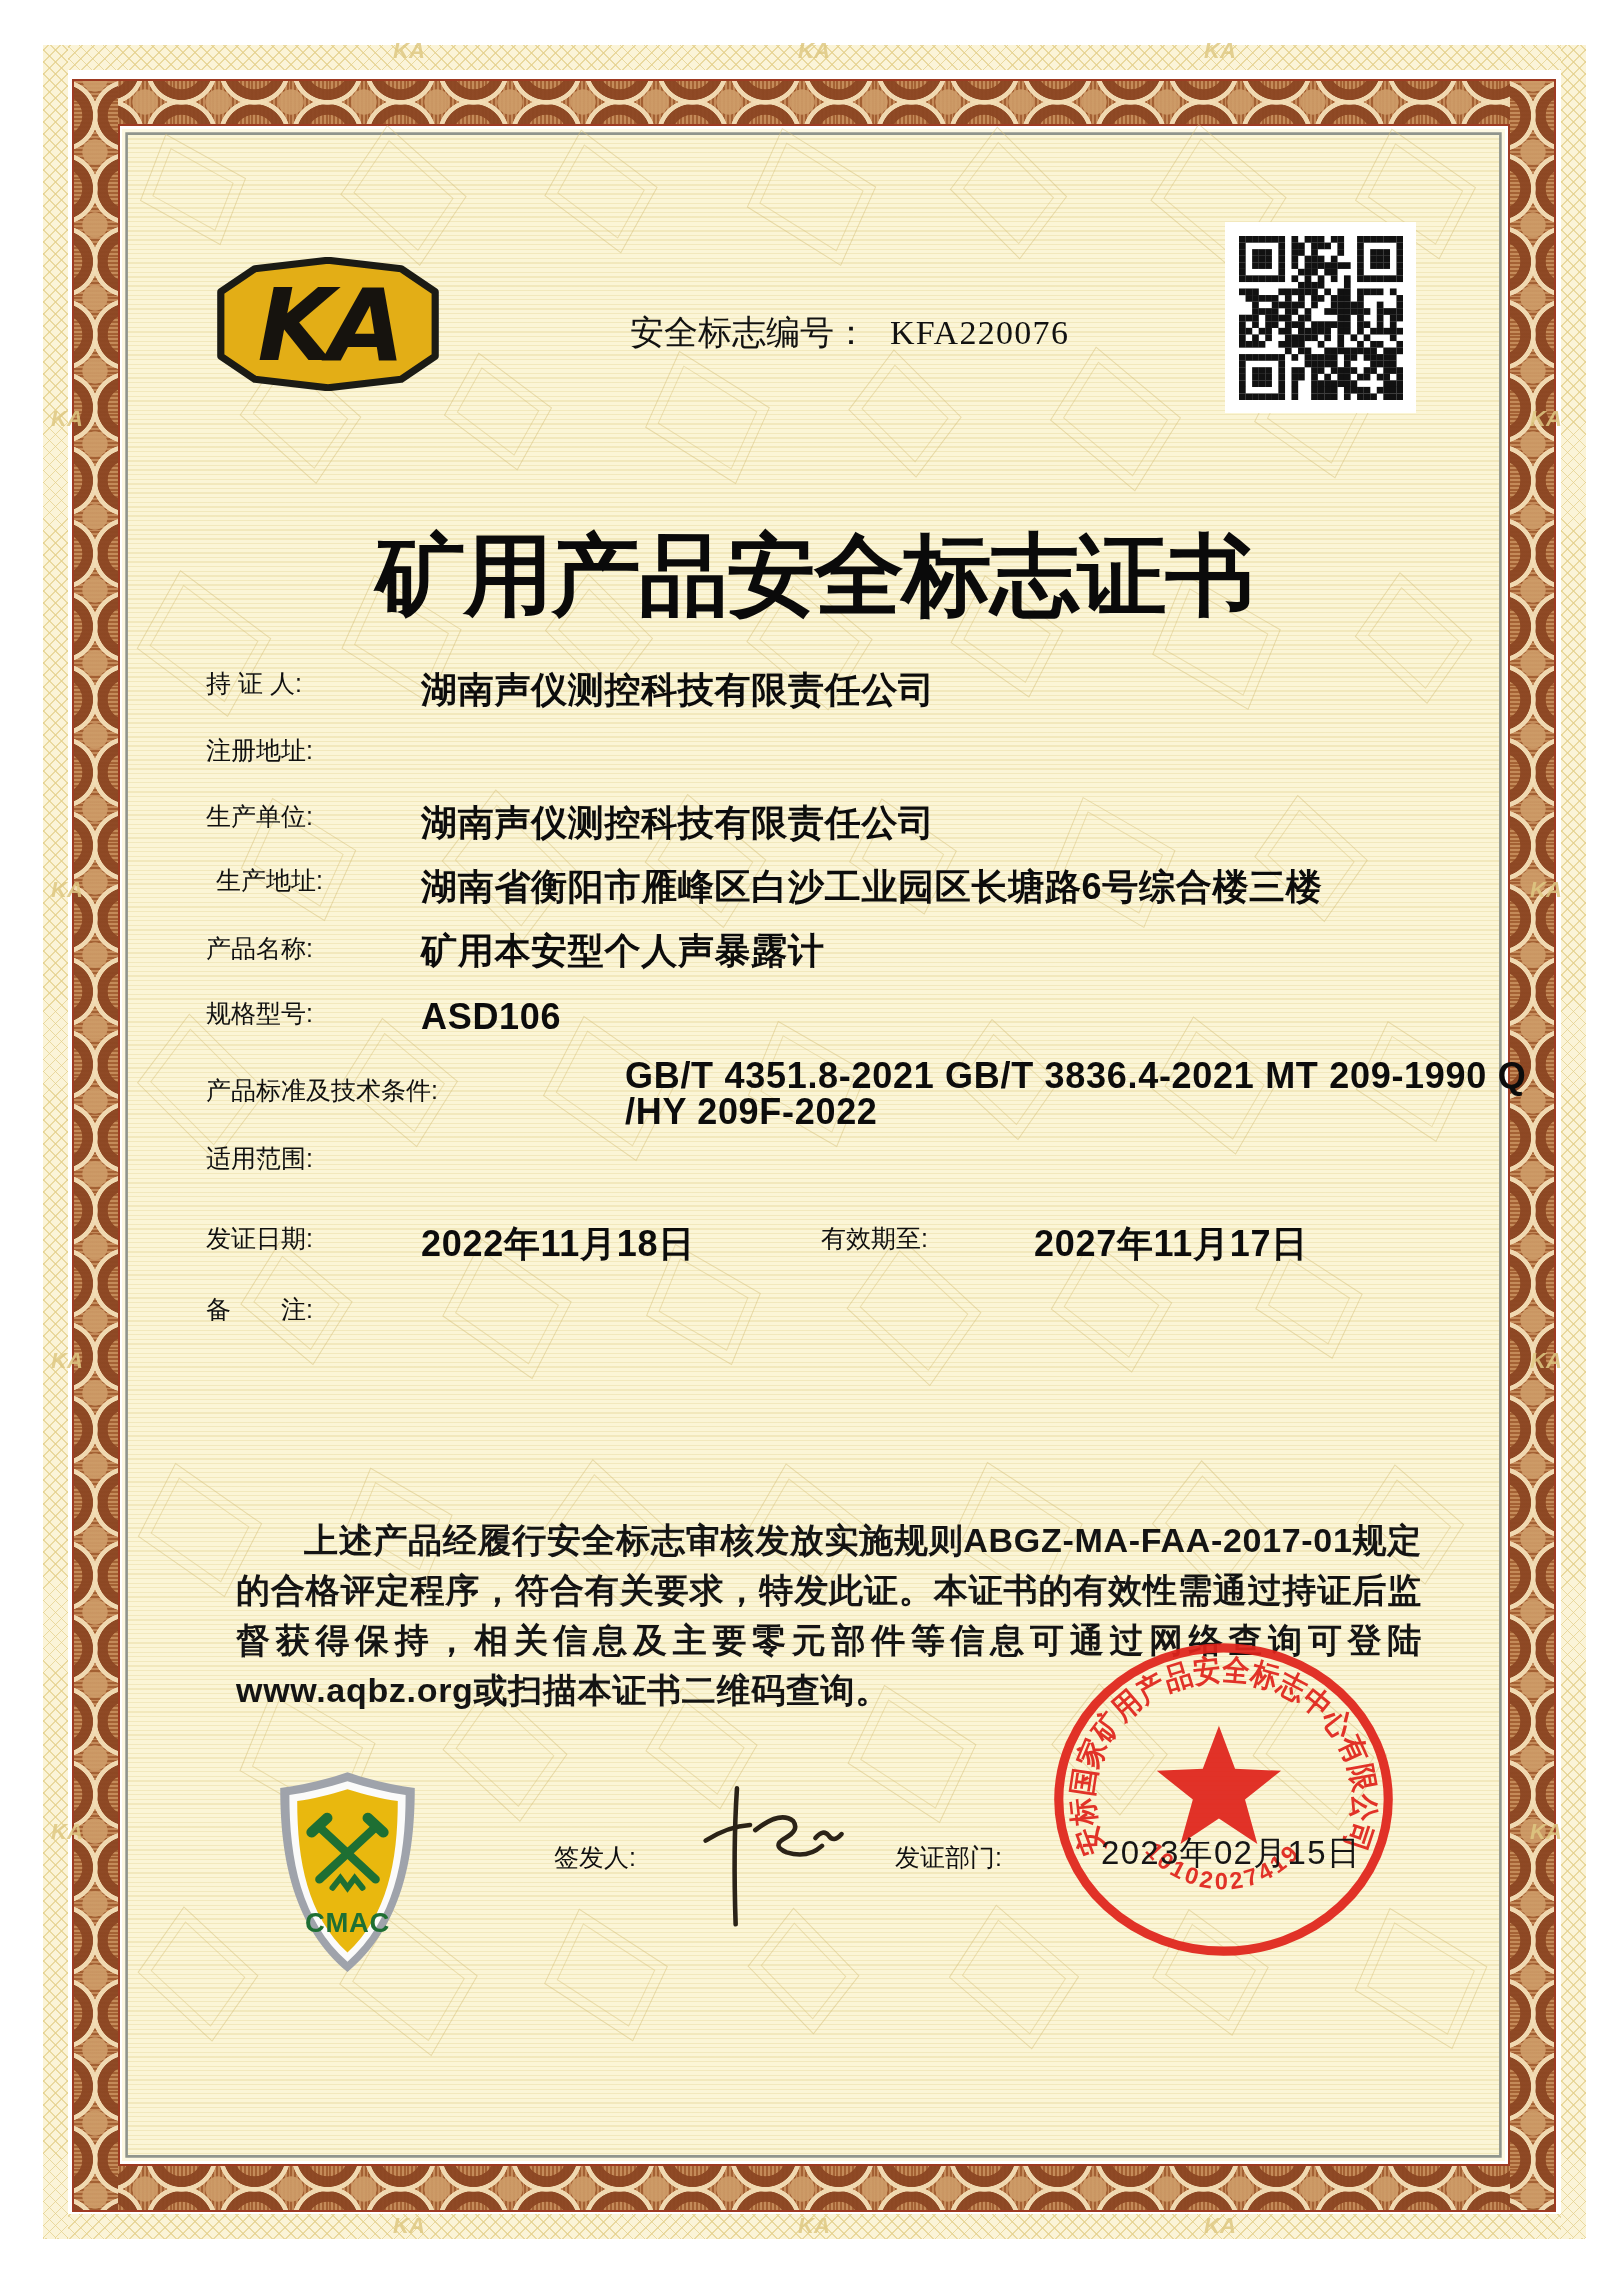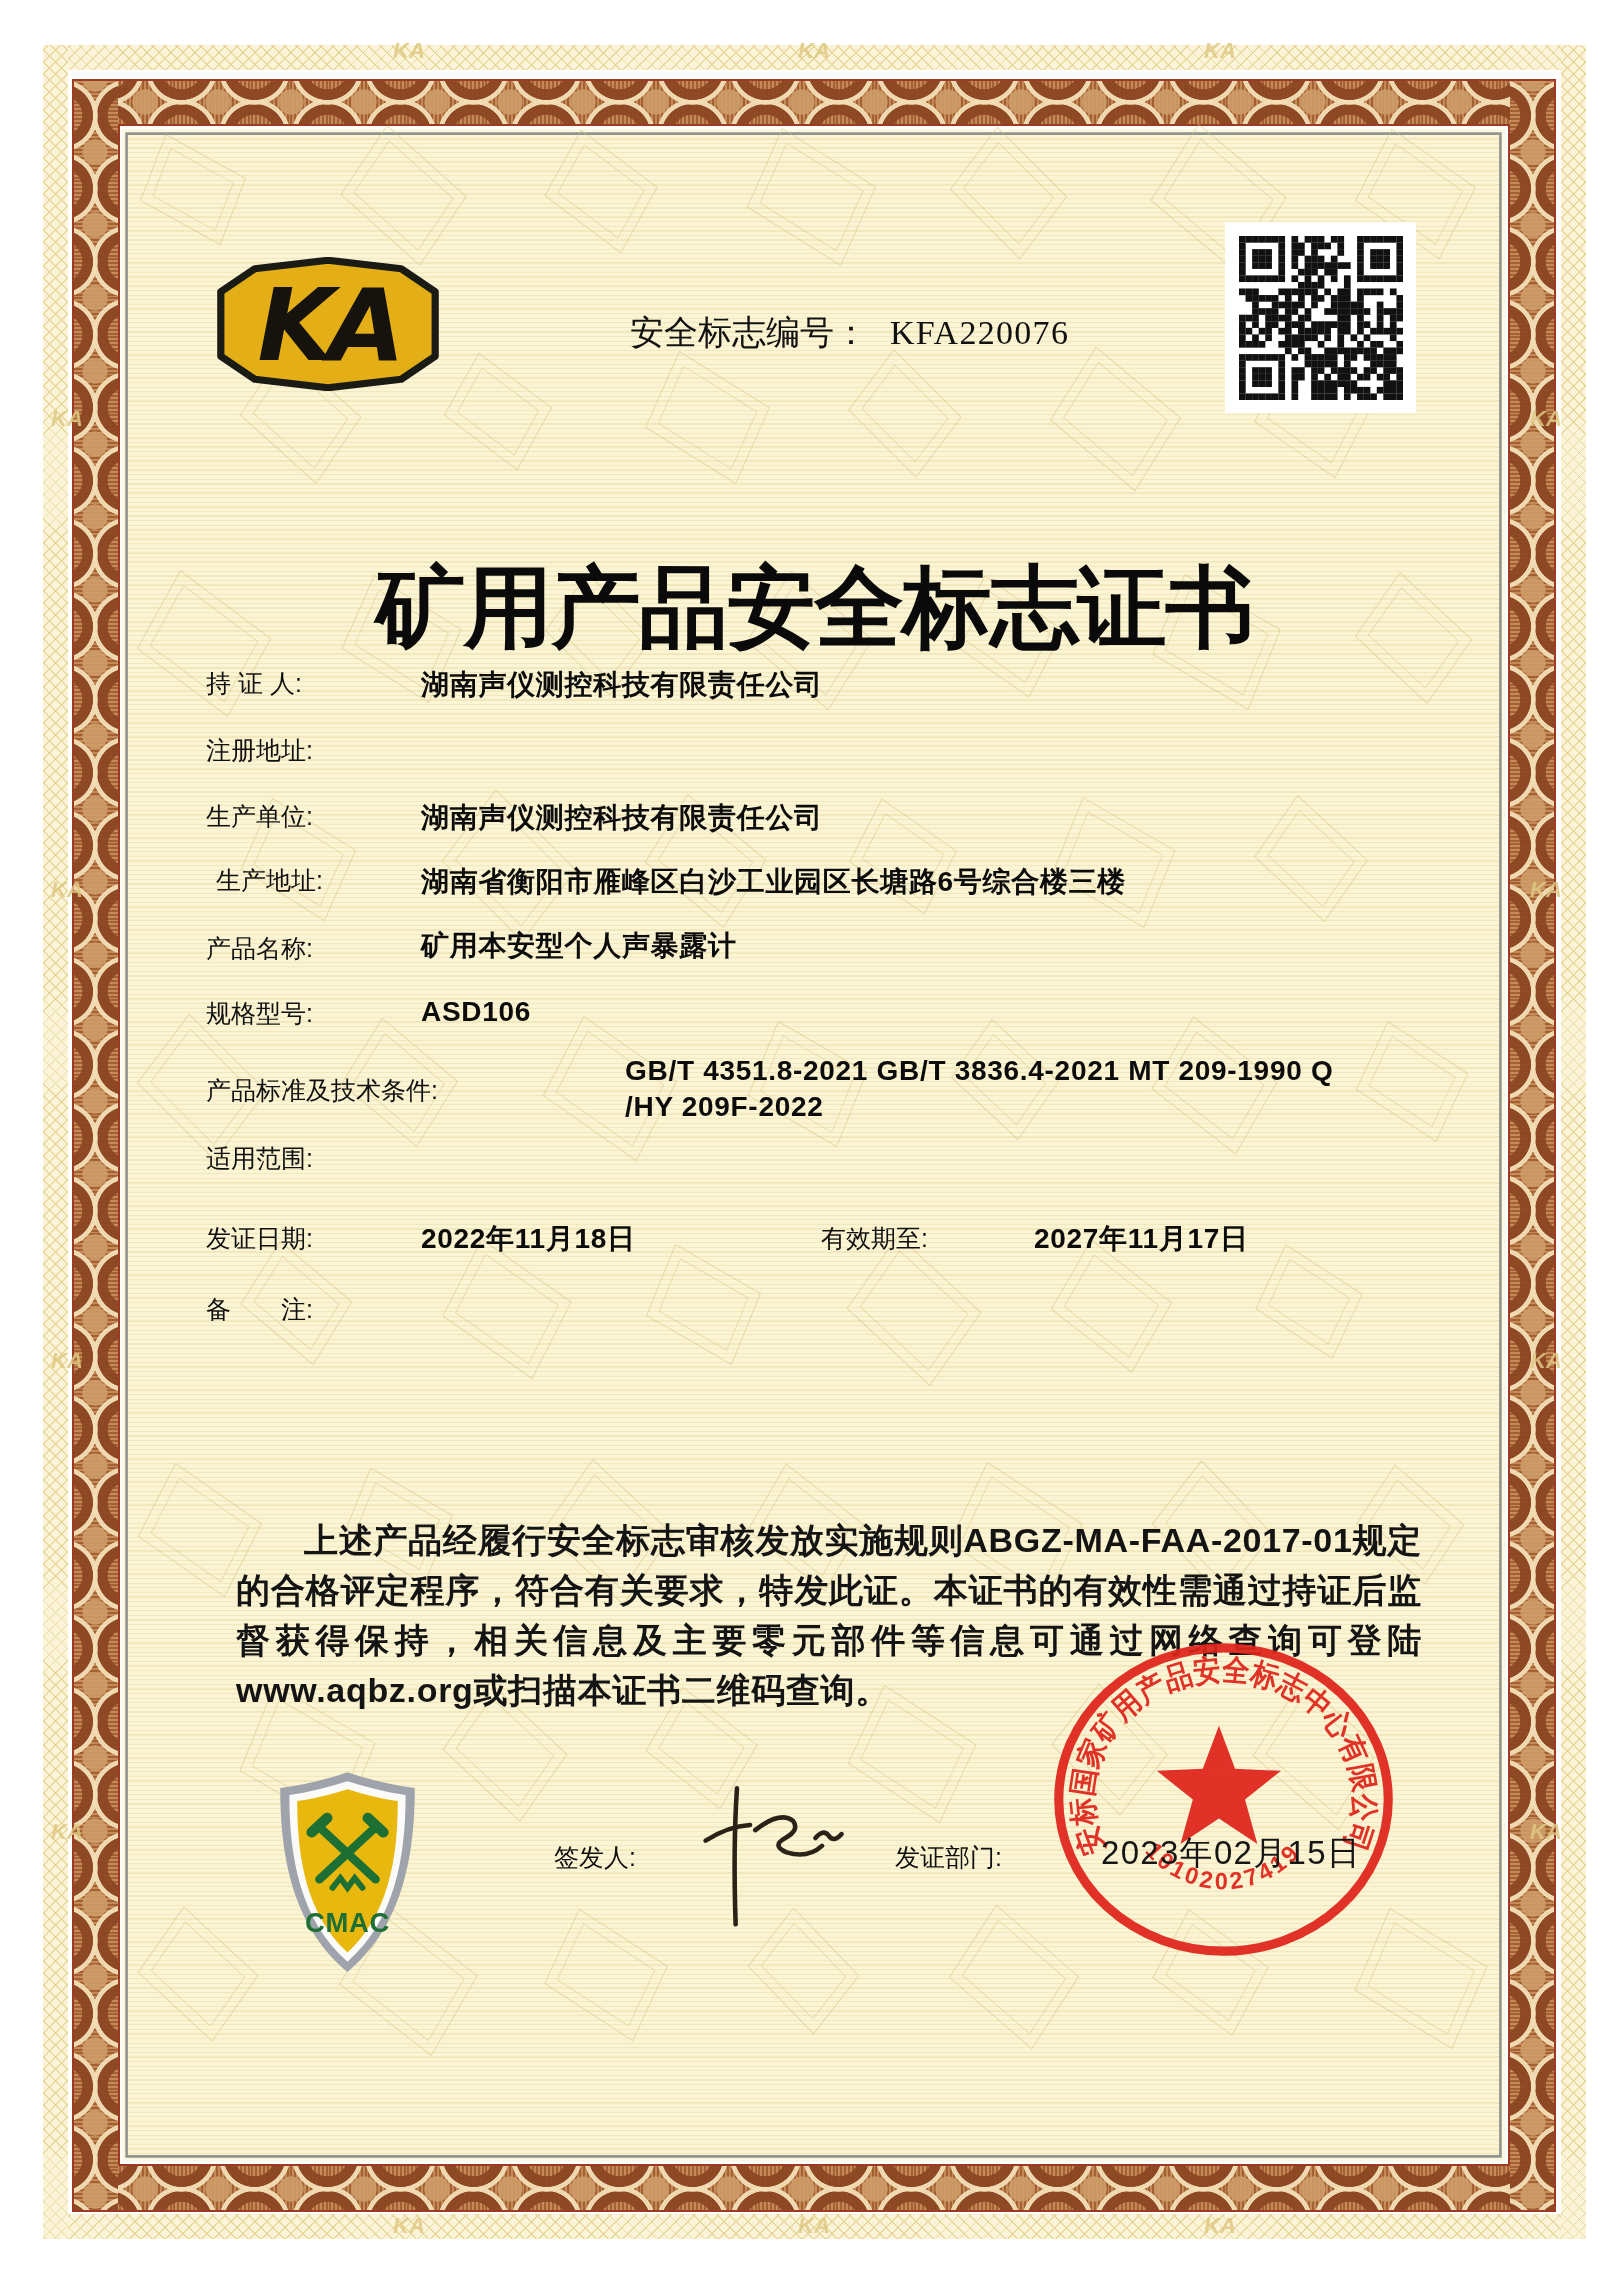--- a/index.html
+++ b/index.html
@@ -40,25 +40,25 @@
   .oline.thin { border-width:2px; }
 
   .interior {
     position:absolute;
     background-color:#fbf5d6;
     background-image:repeating-linear-gradient(180deg, rgba(221,202,128,.30) 0 1.3px, transparent 1.3px 4.6px);
     box-shadow: inset 0 0 0 3.3px #fdf8e2, inset 0 0 0 5.9px #90958d;
   }
 
   .lbl { position:absolute; font-size:25px; color:#101010; font-weight:500; white-space:nowrap; z-index:6; }
-  .val { position:absolute; font-size:28px; color:#0c0c0c; font-weight:700; white-space:nowrap; z-index:6; letter-spacing:0.7px; }
+  .val { position:absolute; font-size:36px; color:#0c0c0c; font-weight:700; white-space:nowrap; z-index:6; letter-spacing:0.7px; }
   .certno { position:absolute; font-size:34px; color:#111; z-index:6; white-space:nowrap; }
   .certno .num { font-family:"Liberation Serif", serif; padding-left:22px; letter-spacing:1.3px; }
   .title { position:absolute; text-align:center; font-family:"Liberation Serif", serif; font-weight:900;
-           font-size:89px; color:#0a0a0a; letter-spacing:-1.3px; z-index:6;margin-top:32px; }
+           font-size:89px; color:#0a0a0a; letter-spacing:-1.3px; z-index:6; }
   .statement { position:absolute; font-size:34px; line-height:50px; font-weight:700; color:#141414;
                text-indent:2em; text-align:justify; z-index:6; letter-spacing:0.7px; }
   .wm-ka { position:absolute; font-weight:700; font-style:italic; font-size:22px; color:rgba(222,200,130,.85); z-index:2; }
   .diamond { position:absolute; border:1.3px solid rgba(214,192,122,.50); z-index:1; }
   .diamond > div { position:absolute; left:9.2px; top:9.2px; right:9.2px; bottom:9.2px; border:0.7px solid rgba(214,192,122,.45); }
   .qrbox { position:absolute; background:#ffffff; z-index:5; }
   .sealdate { position:absolute; font-size:33px; color:#151515; letter-spacing:1.3px; z-index:8; white-space:nowrap; }
   svg { display:block; }
 </style>
 </head>

